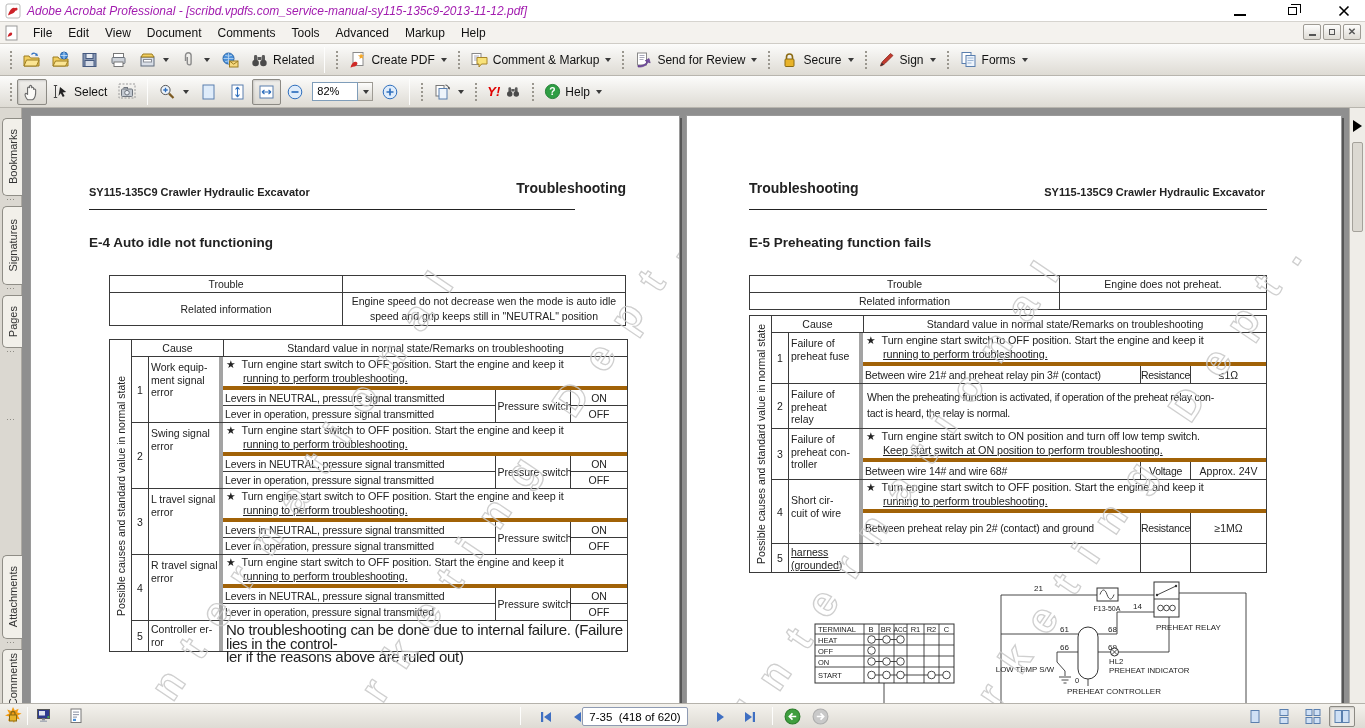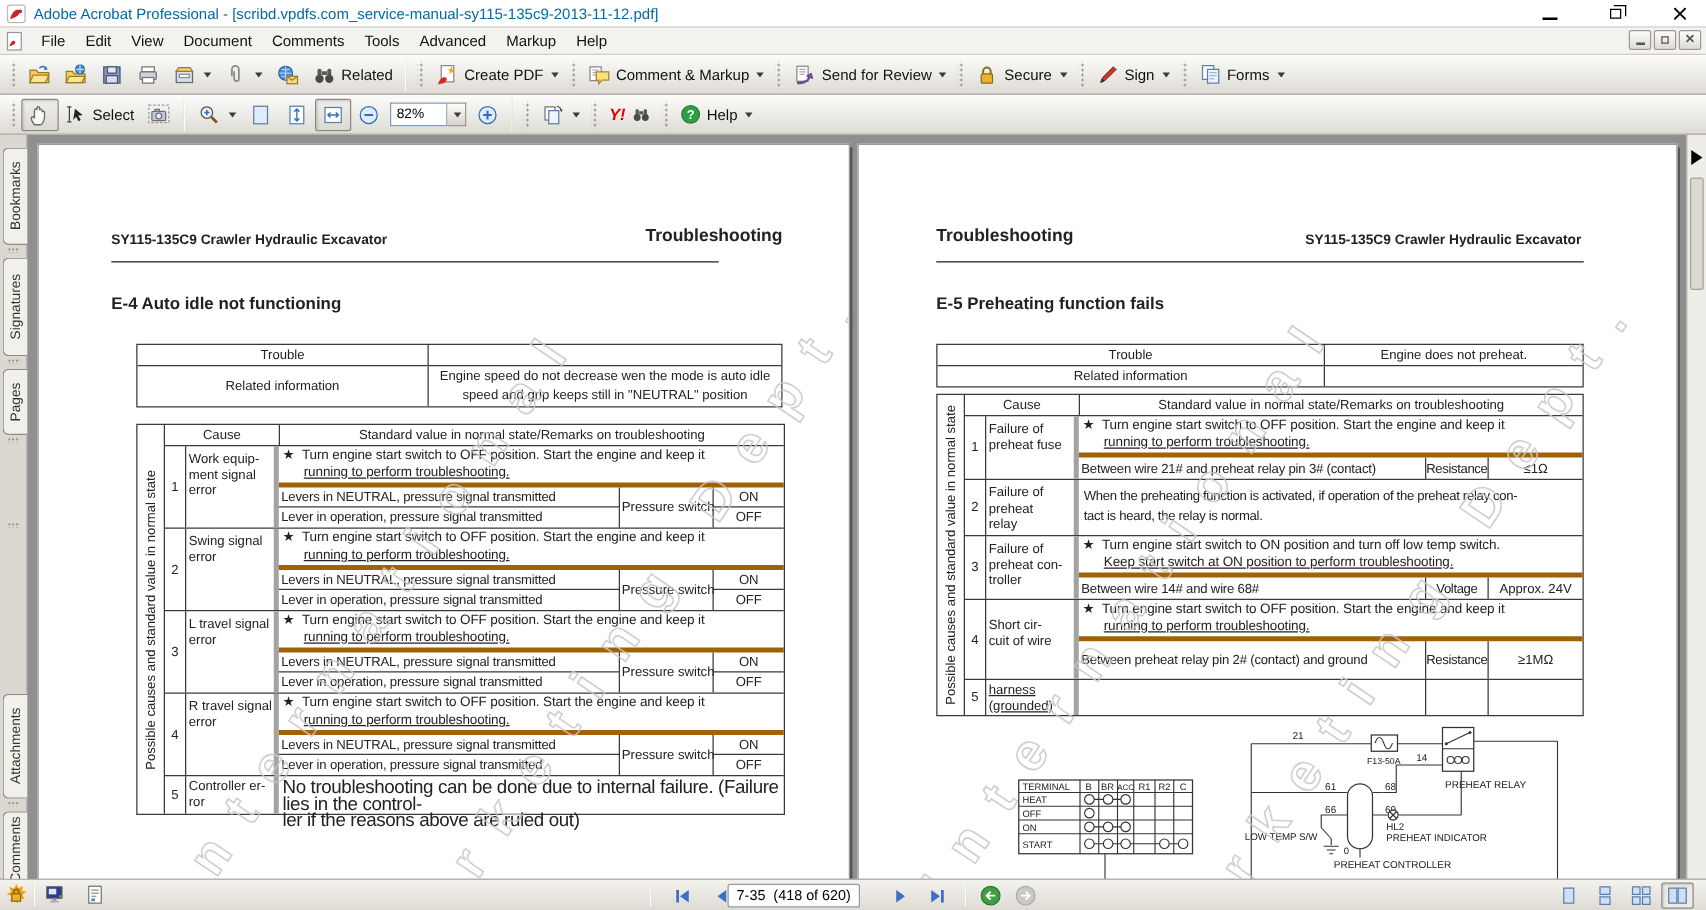--- a/index.html
+++ b/index.html
@@ -2,21 +2,21 @@
 <html><head>
 <meta charset="utf-8">
 <style>
   * { box-sizing: border-box; margin: 0; padding: 0; }
   html,body { width:1365px; height:728px; overflow:hidden; font-family:"Liberation Sans",sans-serif; }
   body { position:relative; background:#8f8f8f; font-size:12px; color:#000; }
 
   
   .titlebar { position:absolute; left:0; top:0; width:1365px; height:22px; background:#fff; border-bottom:1px solid #d6d4cf; display:flex; align-items:center; }
   .titlebar .appicon { margin:0 6px 0 5px; }
-  .titlebar .title { font-size:12px; color:#0369a1; white-space:pre; }
+  .titlebar .title { font-size:12px; color:#a21caf; white-space:pre;font-style:italic; }
   .wctrls { position:absolute; right:8px; top:0; height:22px; display:flex; align-items:center; gap:26px; }
   .wbtn { width:26px; height:18px; display:flex; align-items:center; justify-content:center; }
   .glyph-min { width:12px; height:0; border-bottom:2px solid #000; margin-top:8px; }
   .glyph-restore { width:9px; height:8px; border:1px solid #000; position:relative; background:#fff; }
   .glyph-restore::before { content:""; position:absolute; left:2px; top:-4px; width:9px; height:8px; border:1px solid #000; border-bottom:none; border-left:none; }
 
   .menubar { position:absolute; left:0; top:22px; width:1365px; height:22px; background:#f4f2ee; border-bottom:1px solid #cfccc6; display:flex; align-items:center; }
   .menubar .docicon { margin:0 6px 0 4px; }
   .menu-item { padding:3px 8px; font-size:12px; color:#111;text-align:right; }
   .mdictrls { position:absolute; right:4px; top:2px; display:flex; gap:2px; }

